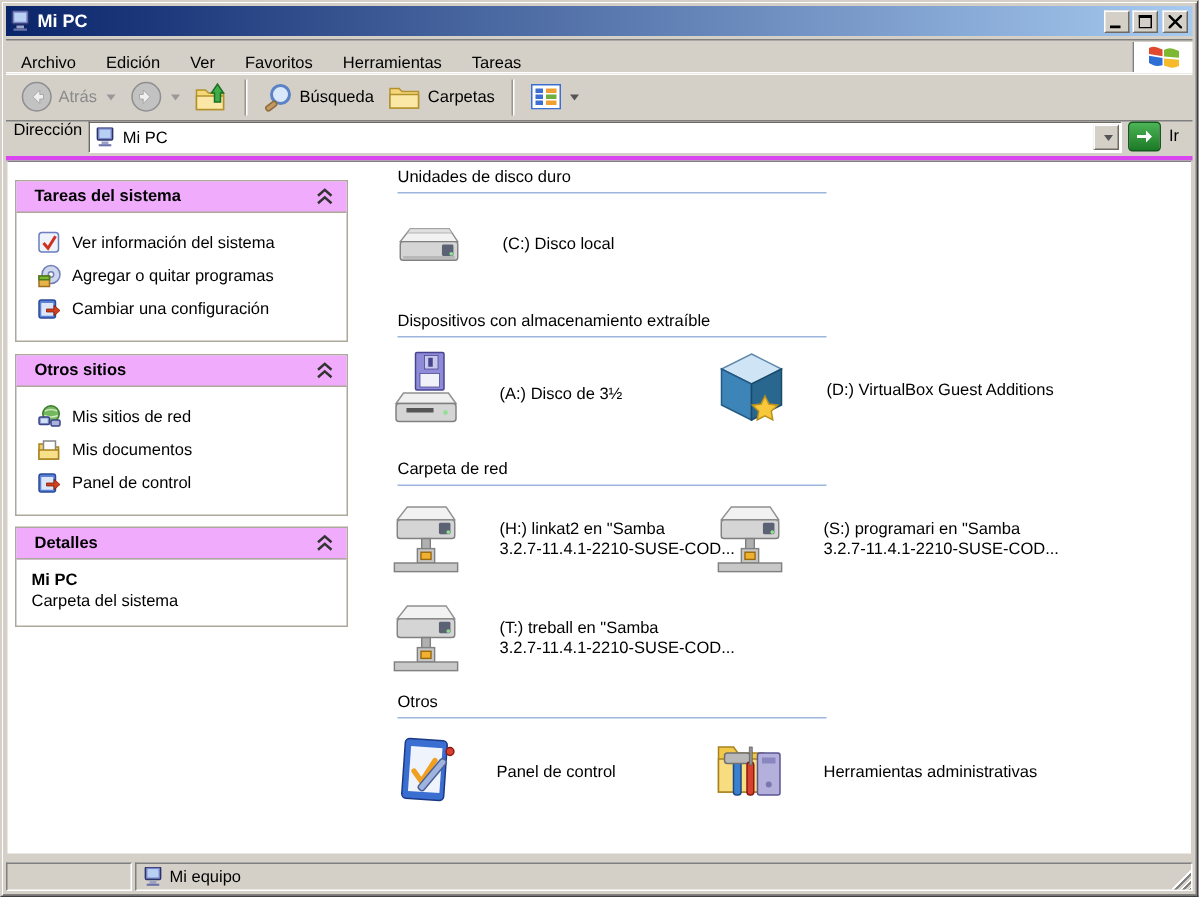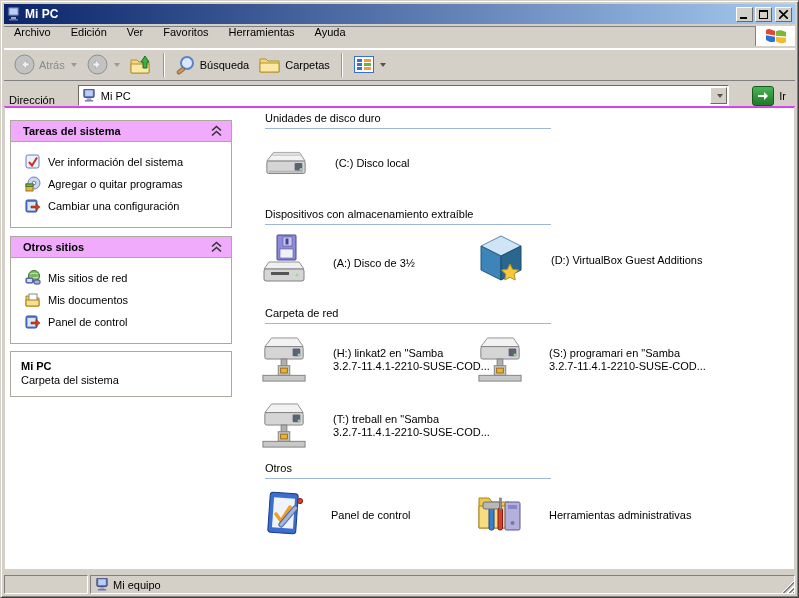--- a/index.html
+++ b/index.html
@@ -8,36 +8,36 @@
   .raised{border:1px solid;border-color:#fff #6e6a63 #6e6a63 #fff;background:#D4D0C8}
 
   
   .titlebar{position:absolute;left:3px;top:3px;right:3px;height:20px;background:linear-gradient(to right,#0A246A,#A6CAF0);display:flex;align-items:center;padding:0 2px;gap:4px}
   .titlebar .title{color:#fff;font-weight:bold;font-size:12px;flex:1;white-space:nowrap}
   .winbtn{width:17px;height:15px;display:flex;align-items:center;justify-content:center;font-size:9px;font-weight:bold;color:#000;font-family:"Liberation Mono",monospace}
   .winbtns{display:flex;gap:2px;padding-right:1px}
   .winbtn.close{margin-left:1px}
 
   
-  .menubar{position:absolute;left:3px;top:25px;right:3px;height:23px;display:flex;align-items:flex-start;border-bottom:1px solid #fff;box-shadow:0 1px 0 #808080 inset}
+  .menubar{position:absolute;left:3px;top:25px;right:3px;height:23px;display:flex;align-items:flex-end;border-bottom:1px solid #fff;box-shadow:0 1px 0 #808080 inset}
   .menu-items{display:flex;align-items:center;flex:1}
   .menu-item{padding:0 10px;height:100%;display:flex;align-items:center;cursor:default}
   .menu-logo{width:40px;display:flex;align-items:center;justify-content:center;background:#fff;border-left:1px solid #808080}
 
   
   .toolbar{position:absolute;left:3px;top:48px;right:3px;height:32px;display:flex;align-items:center;gap:2px;padding:0 6px;border-bottom:1px solid #808080;box-shadow:0 1px 0 #fff inset}
   .tbtn{display:flex;align-items:center;gap:4px;height:28px;padding:0 4px;border-radius:3px}
   .tbtn .lbl{white-space:nowrap}
   .tbtn.disabled .lbl{color:#8a8a8a}
   .tsep{width:2px;height:24px;border-left:1px solid #9a968e;border-right:1px solid #fff;margin:0 5px}
   .caret{width:0;height:0;border-left:3px solid transparent;border-right:3px solid transparent;border-top:4px solid #555;margin-left:2px}
   .caret.dim{border-top-color:#999}
 
   
-  .addressbar{position:absolute;left:3px;top:80px;right:3px;height:26px;display:flex;align-items:flex-end;padding:0 5px;gap:23px;border-bottom:1px solid #d946ef}
+  .addressbar{position:absolute;left:3px;top:80px;right:3px;height:26px;display:flex;align-items:flex-start;padding:0 5px;gap:4px;border-bottom:3px solid #d946ef}
   .addr-combo{flex:1;height:21px;background:#fff;border:1px solid;border-color:#6e6a63 #fff #fff #6e6a63;display:flex;align-items:center;padding-left:3px;gap:5px}
   .addr-combo .txt{flex:1}
   .addr-drop{width:17px;height:17px;display:flex;align-items:center;justify-content:center;margin-right:1px}
   .go{display:flex;align-items:center;gap:5px;padding-right:4px}
   .go-btn{width:22px;height:20px;border-radius:3px;background:linear-gradient(#4cb456,#1d7a27);border:1px solid #145a1c;display:flex;align-items:center;justify-content:center}
 
   
   .content{position:absolute;left:4px;top:106px;right:4px;bottom:28px;background:#fff;border-top:1px solid #808080;overflow:hidden}
 
   
@@ -100,21 +100,21 @@
     </span>
   </div>
 
   <div class="menubar">
     <div class="menu-items">
       <span class="menu-item">Archivo</span>
       <span class="menu-item">Edición</span>
       <span class="menu-item">Ver</span>
       <span class="menu-item">Favoritos</span>
       <span class="menu-item">Herramientas</span>
-      <span class="menu-item">Ayuda</span>
+      <span class="menu-item">Tareas</span>
     </div>
     <div class="menu-logo">
       <svg width="22" height="20" viewBox="0 0 22 20">
           <path d="M1,4 Q4,2.5 6,3.5 L10,5 L10,9.5 L1,8 Z" fill="#e0492f"></path>
           <path d="M11,5.3 Q14,3.5 17,4.5 L21,6 L21,10.5 L11,9.7 Z" fill="#7eb832"></path>
           <path d="M1,9.2 L10,10.7 L10,15.5 Q6,16.5 4,15.5 L1,14 Z" fill="#2e6fd6"></path>
           <path d="M11,11 L21,11.8 L21,16 Q17,18 14,16.7 L11,15.6 Z" fill="#f5bb2c"></path>
         </svg>
     </div>
   </div>
@@ -296,20 +296,29 @@
                 <rect x="2.5" y="4" width="8" height="8.5" fill="#dce6f8"></rect>
                 <path d="M7,9 L12,9 L12,6.5 L16,10 L12,13.5 L12,11 L7,11 Z" transform="translate(-1,-1)" fill="#d04020" stroke="#801800" stroke-width="0.5"></path>
               </svg>
             </span>
           <span class="lbl">Panel de control</span>
         </div>
       </div>
     </div>
 
     <div class="panel" style="top:243px">
+      <div class="panel-hd">
+        <span>Detalles</span>
+          <span class="sp"></span>
+        <span>
+            <svg width="13" height="12" viewBox="0 0 13 12">
+              <path d="M2,5.5 L6.5,1.5 L11,5.5 M2,10.5 L6.5,6.5 L11,10.5" fill="none" stroke="#333" stroke-width="1.6"></path>
+            </svg>
+          </span>
+      </div>
       <div class="panel-bd" style="padding:2px 0 4px 0">
         <div class="det-name">Mi PC</div>
         <div class="det-sub">Carpeta del sistema</div>
       </div>
     </div>
 
     <div class="sec-hd" style="top:4px">Unidades de disco duro</div>
 
     <div class="item" style="left:258px;top:34px">
       <span>

